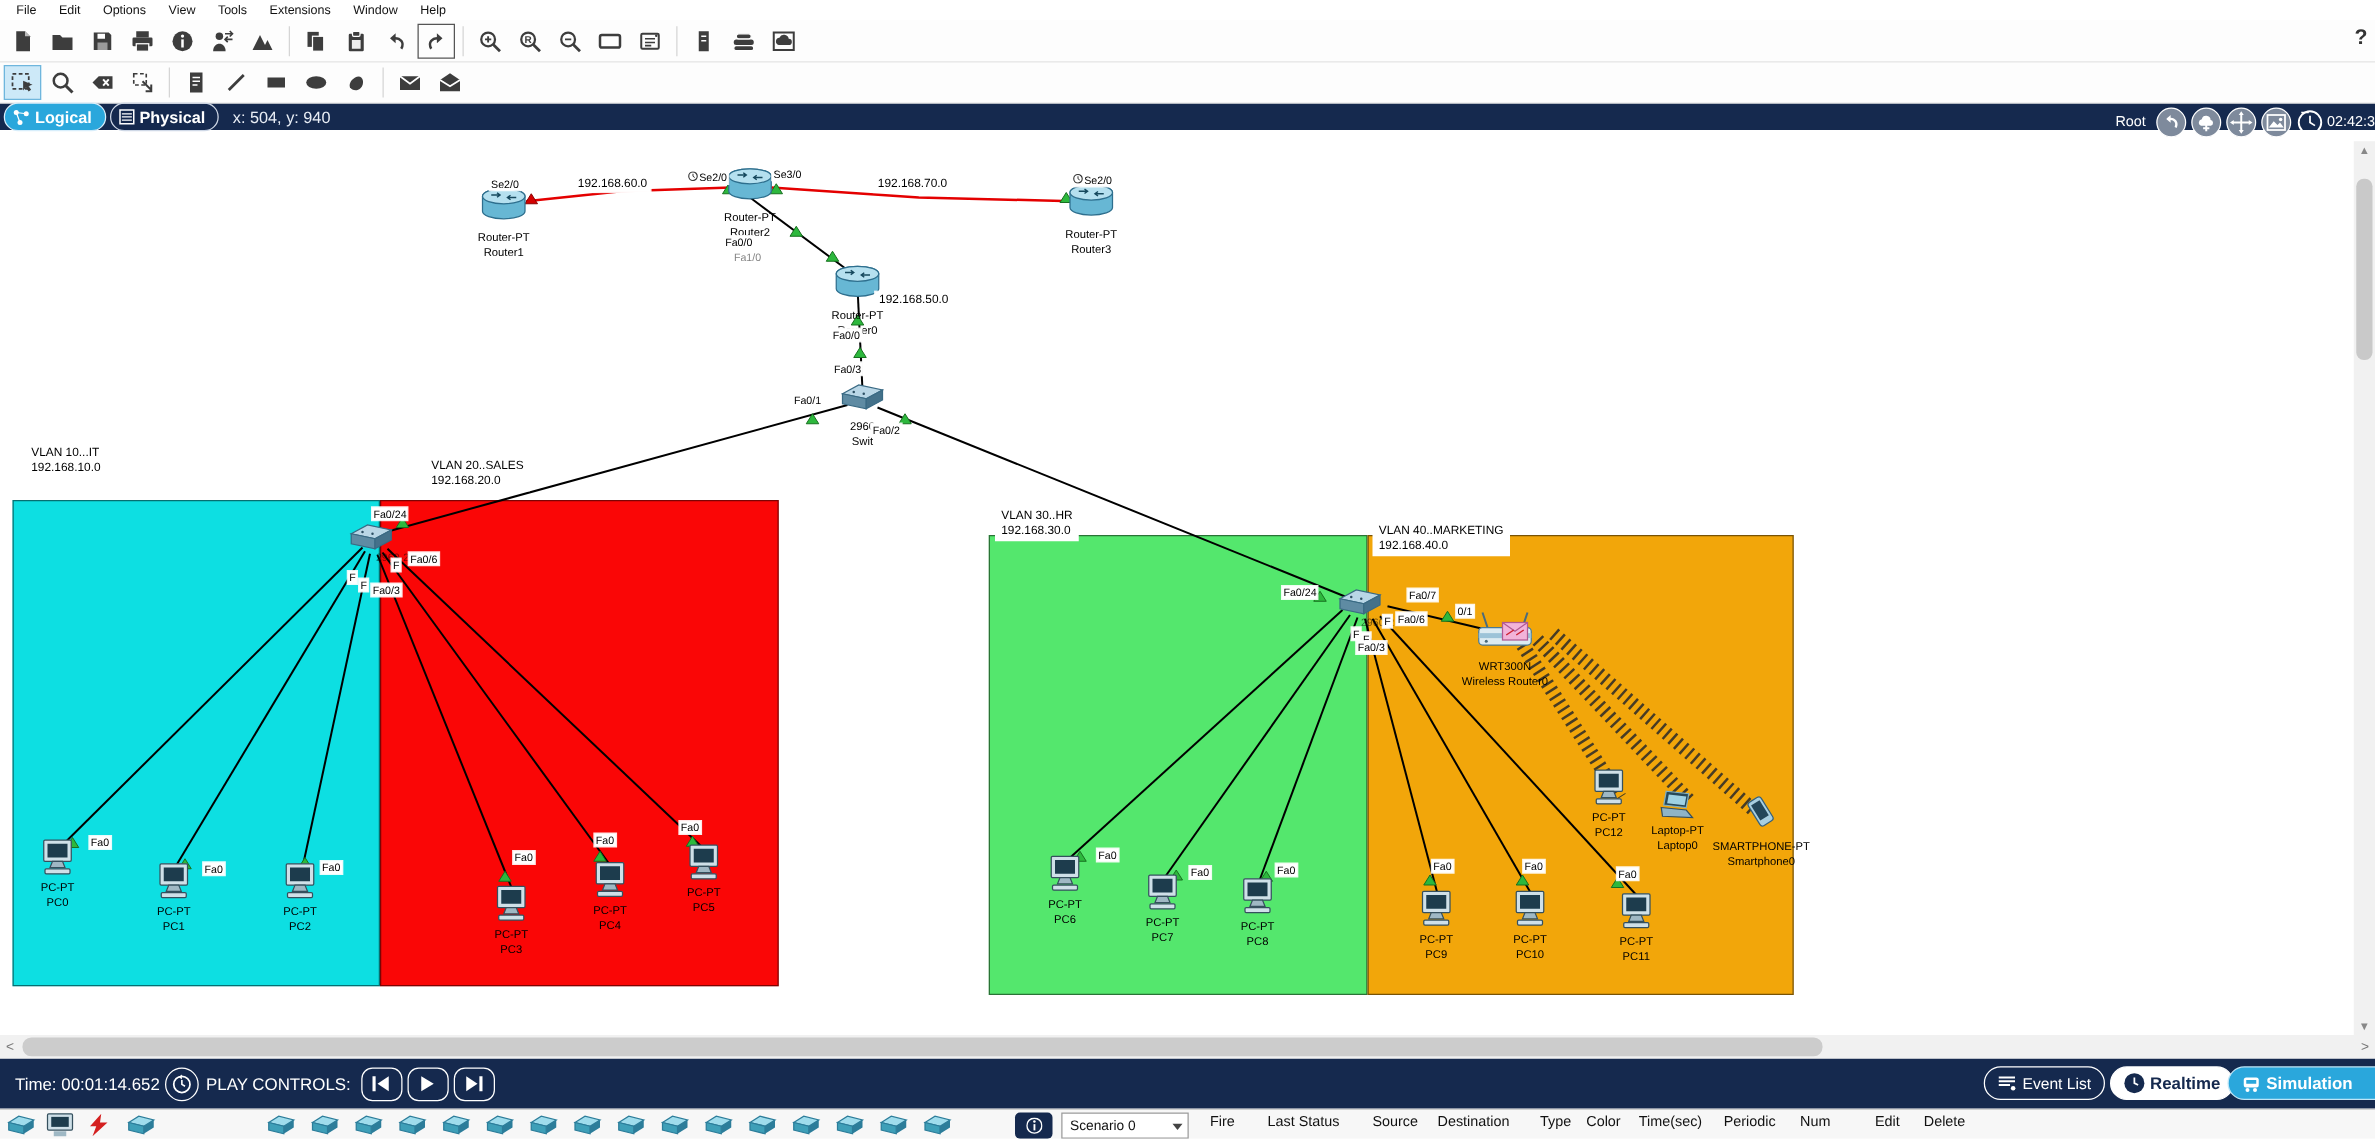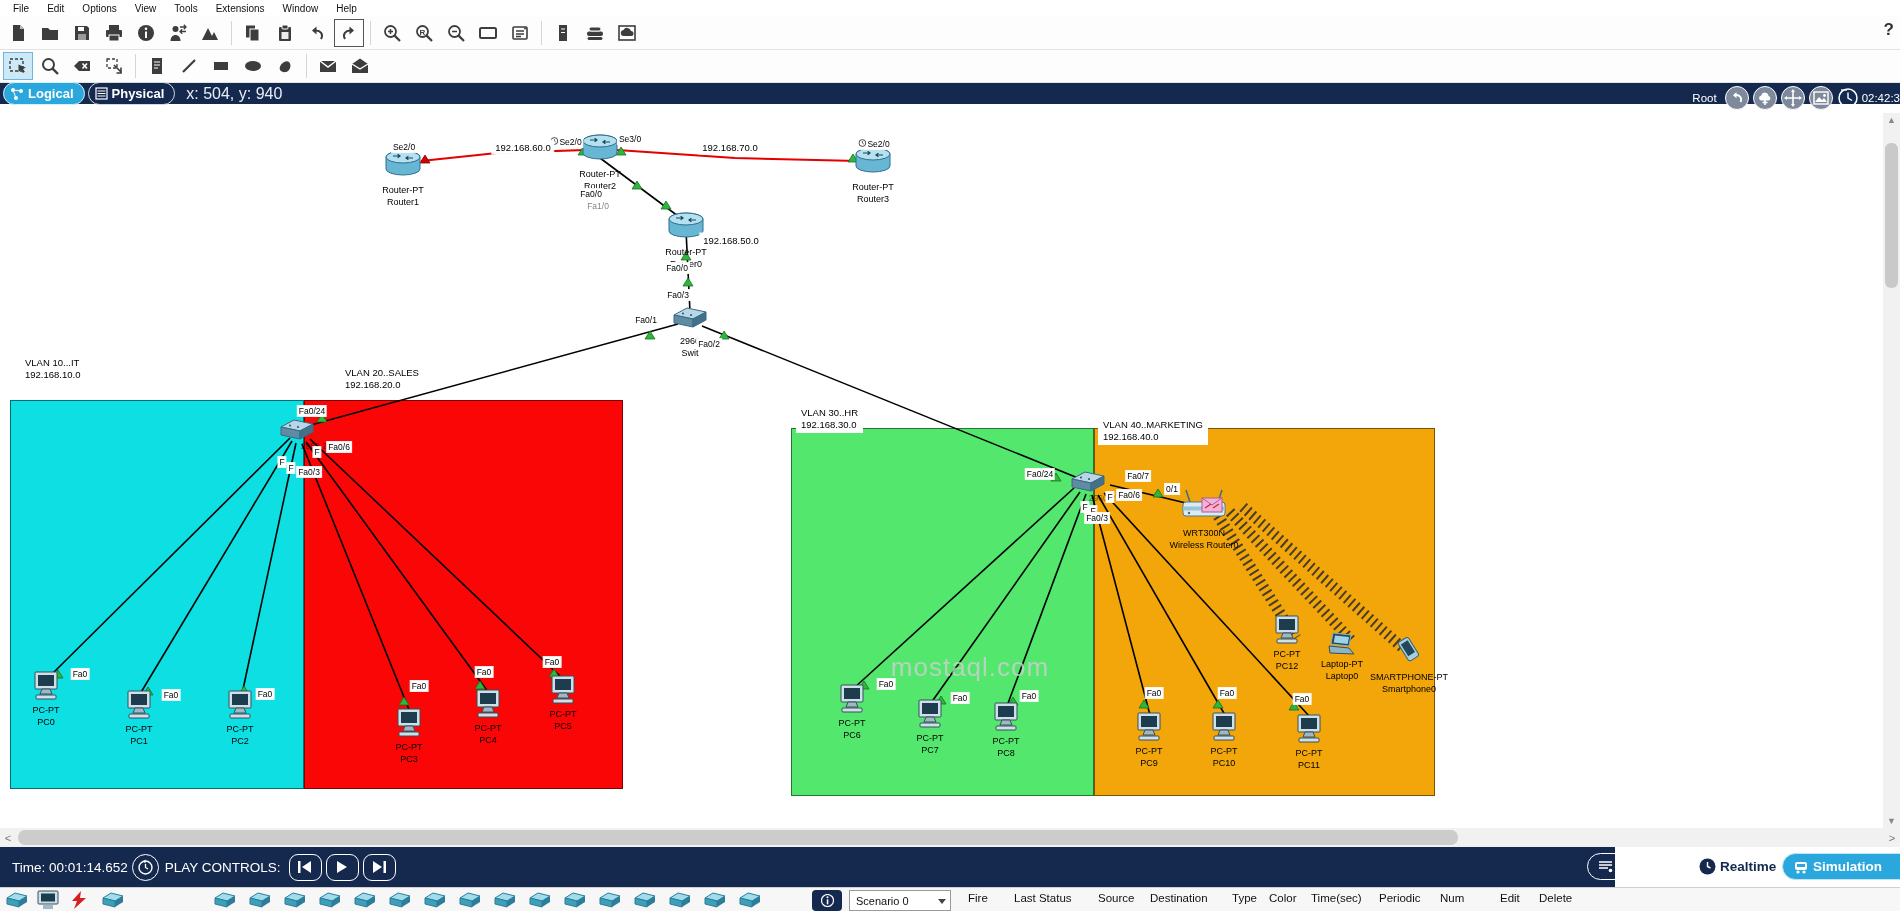--- a/index.html
+++ b/index.html
@@ -16,21 +16,21 @@
 .tbicon.boxed { border:1px solid #555; }
 .tbicon.active { background:#cde9f8; border:1px solid #6fb6dd; }
 .tbsep { width:1px; height:24px; background:#d5d5d5; margin:0 5px; }
 .help-btn { position:absolute; right:6px; top:4px; font-size:17px; font-weight:bold; color:#333; }
 
 
 .headerbar { height:21px; background:#15294e; display:flex; align-items:center; color:#fff; position:relative; padding-left:3px; }
 .pill { border-radius:13px; height:23px; display:inline-flex; align-items:center; padding:0 10px 0 6px; margin-right:3px; font-weight:bold; font-size:13px; }
 .pill.logical { background:#2aa7dc; color:#fff; border:1px solid #d8eefb; }
 .pill.physical { background:transparent; color:#fff; border:1px solid #cfd8e6; }
-.coords { font-size:16px; color:#e8edf5; margin-left:8px; }
+.coords { font-size:13px; color:#e8edf5; margin-left:8px; }
 .hdr-right { position:absolute; right:0; top:0; height:29px; display:flex; align-items:center; }
 .hdr-root { font-size:11.5px; margin-right:8px; color:#fff; }
 .hdr-circle { width:24px; height:24px; border-radius:50%; background:#7e8a9c; border:1.5px solid #fff; margin-right:4px; display:inline-flex; align-items:center; justify-content:center; }
 .hdr-clock { display:flex; align-items:center; font-size:11.5px; white-space:nowrap; overflow:hidden; }
 
 
 #canvas { position:absolute; left:0; top:113px; width:1900px; height:715px; background:#fff; overflow:hidden; }
 .region { position:absolute; border:1px solid rgba(0,0,0,.5); }
 #linklayer { position:absolute; left:0; top:0; width:1900px; height:715px; pointer-events:none; }
 .dev { position:absolute; }
@@ -47,21 +47,21 @@
 
 #vscroll { position:absolute; right:0; top:113px; width:17px; height:715px; background:#f1f1f1; }
 #vthumb { position:absolute; left:2px; top:30px; width:13px; height:145px; background:#c9c9c9; border-radius:6px; }
 .varrow { position:absolute; left:0; width:17px; height:14px; color:#888; font-size:9px; text-align:center; line-height:14px; }
 #hscroll { position:absolute; left:0; top:828px; width:1900px; height:19px; background:#f1f1f1; display:flex; align-items:center; }
 .harrow { width:16px; text-align:center; color:#777; font-size:11px; }
 #htrack { position:relative; flex:1; height:100%; }
 #hthumb { position:absolute; left:2px; top:2px; width:1440px; height:15px; background:#cccccc; border-radius:7px; }
 
 
-#controlbar { position:absolute; left:0; top:847px; width:1615px; height:40px; background:#15294e; color:#fff; }
+#controlbar { position:absolute; left:0; top:847px; width:1900px; height:40px; background:#15294e; color:#fff; }
 .cb-left { position:absolute; left:12px; top:0; height:40px; display:flex; align-items:center; font-size:13.5px; }
 .cb-reset { width:27px; height:27px; border-radius:50%; border:1.5px solid #fff; margin:0 6px 0 4px; display:flex; align-items:center; justify-content:center; }
 .cb-btn { width:33px; height:27px; border:1.5px solid #fff; border-radius:9px; margin-right:4px; display:inline-flex; align-items:center; justify-content:center; background:transparent; }
 .mode-pill { position:absolute; top:6px; height:27px; border-radius:14px; display:flex; align-items:center; font-size:13.5px; font-weight:bold; padding:0 10px; white-space:nowrap; }
 .mode-outline { border:1.5px solid #fff; color:#fff; font-weight:normal; font-size:12.5px; }
 .mode-white { background:#fff; color:#15294e; border:1.5px solid #fff; }
 .mode-cyan { background:#2aa7dc; color:#fff; border:1.5px solid #bfe6f7; }
 
 
 #palettebar { position:absolute; left:0; top:887px; width:1900px; height:24px; background:#f7f7f7; border-top:1px solid #d0d0d0; }
@@ -714,21 +714,21 @@
       </span>
       <span class="plabel" style="left: 1154px; top: 580px;">
         <span>Fa0</span>
       </span>
       <span class="plabel" style="left: 1227px; top: 580px;">
         <span>Fa0</span>
       </span>
       <span class="plabel" style="left: 1302px; top: 586px;">
         <span>Fa0</span>
       </span>
-      <span class="nlabel" style="left: 523px; top: 34px;">192.168.60.0</span>
+      <span class="nlabel" style="left: 490px; top: 34px;">192.168.60.0</span>
       <span class="nlabel" style="left: 730px; top: 34px;">192.168.70.0</span>
       <span class="nlabel" style="left: 731px; top: 127px;">192.168.50.0</span>
       <div class="alabel" style="left: 20px; top: 242px;">
         <div>VLAN 10...IT</div>
         <div>192.168.10.0</div>
       </div>
       <div class="alabel" style="left: 340px; top: 252px;">
         <div>VLAN 20..SALES</div>
         <div>192.168.20.0</div>
       </div>
@@ -937,15 +937,14 @@
           </svg></span>
         <span class="pal-item" style="left: 737px;"><svg width="26" height="20" viewBox="0 0 26 20">
             <path d="M3 8 11 3l12 3-8 5z" fill="#9fdcec" stroke="#2c7d9a"></path>
             <path d="M3 8l12 3v6L3 14z" fill="#3e9fb8" stroke="#2c7d9a"></path>
             <path d="M15 11 23 6v6l-8 5z" fill="#2c7d9a"></path>
           </svg></span>
       </div>
   </div>
 
 <div class="watermark">
-      <div class="wm2">mostaql.com</div>
     </div>
   </div>
 
 </body></html>

